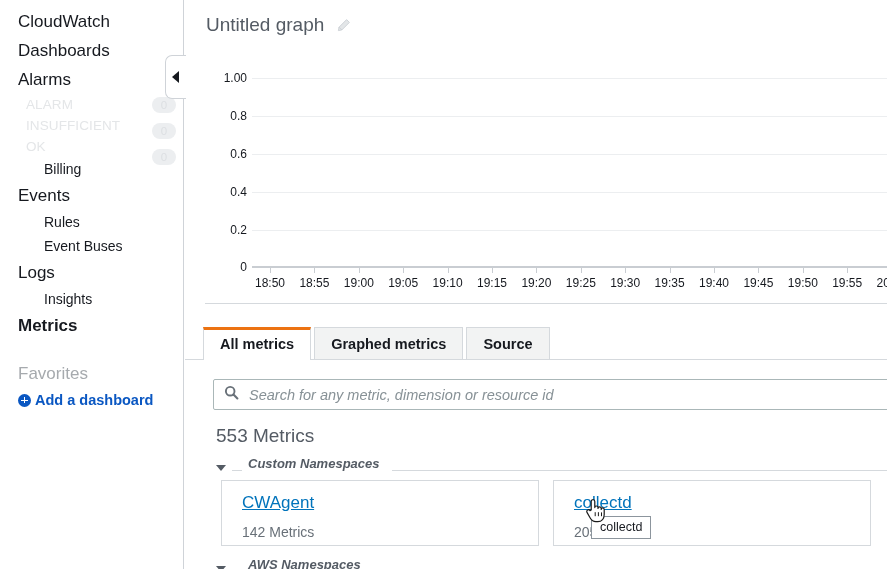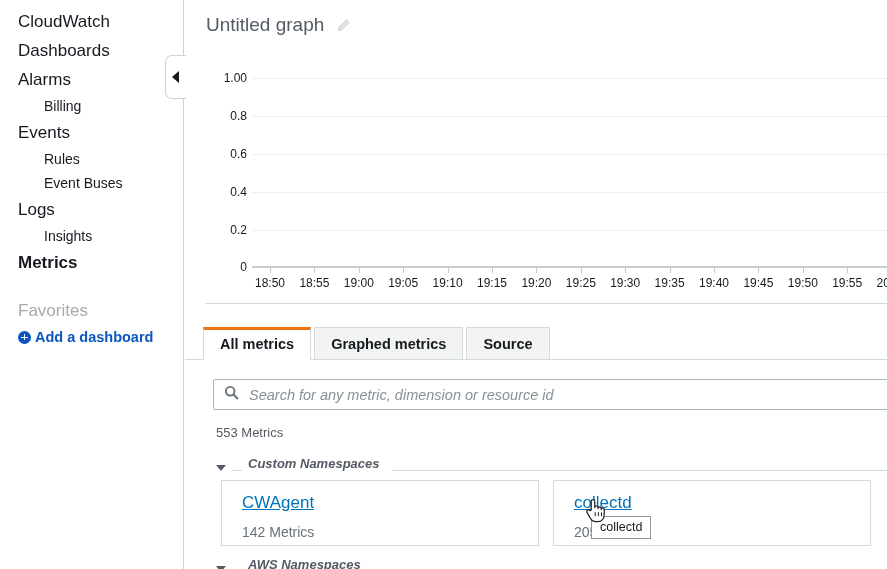--- a/index.html
+++ b/index.html
@@ -275,21 +275,21 @@
     font-style: italic;
     color: #879196;
     width: 600px;
   }
   #search-input::placeholder { color: #879196; opacity: 1; }
 
   
   #metrics-count {
     position: absolute;
     left: 216px; top: 425px;
-    font-size: 13px;
+    font-size: 19px;
     color: #545b64;
   }
   .ns-header {
     position: absolute;
     left: 216px;
     display: flex;
     align-items: flex-end;
     width: 671px;
     font-size: 13px;
     font-weight: bold;
@@ -364,20 +364,34 @@
 
 <div id="app">
 
   <div id="sidebar">
     <div class="nav-top">
 
       <a class="nav-item lvl0" href="#" style="margin-top:7px;">CloudWatch</a>
       <a class="nav-item lvl0" href="#">Dashboards</a>
       <a class="nav-item lvl0" href="#">Alarms</a>
 
+      <div class="alarm-wrap">
+        <div class="alarm-row">
+          <span class="alarm-label">ALARM</span>
+          <span class="alarm-badge" style="top:3px;">0</span>
+        </div>
+        <div class="alarm-row">
+          <span class="alarm-label">INSUFFICIENT</span>
+          <span class="alarm-badge" style="top:29px;">0</span>
+        </div>
+        <div class="alarm-row">
+          <span class="alarm-label">OK</span>
+          <span class="alarm-badge" style="top:55px;">0</span>
+        </div>
+      </div>
 
       <a class="nav-item lvl1" href="#">Billing</a>
       <a class="nav-item lvl0" href="#">Events</a>
       <a class="nav-item lvl1" href="#">Rules</a>
       <a class="nav-item lvl1" href="#">Event Buses</a>
       <a class="nav-item lvl0" href="#">Logs</a>
       <a class="nav-item lvl1" href="#">Insights</a>
       <a class="nav-item lvl0 current" href="#">Metrics</a>
 
       <div style="height:18px;"></div>

